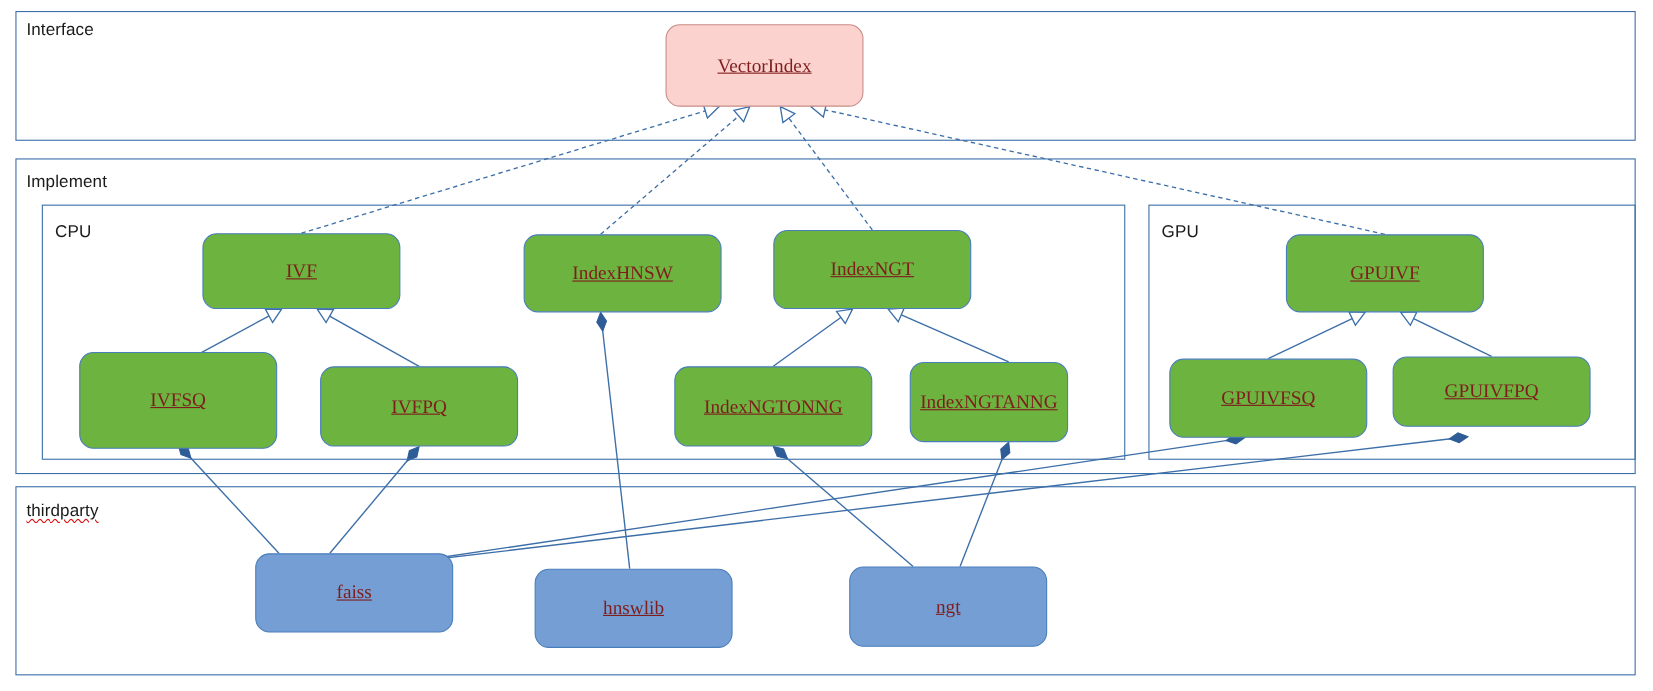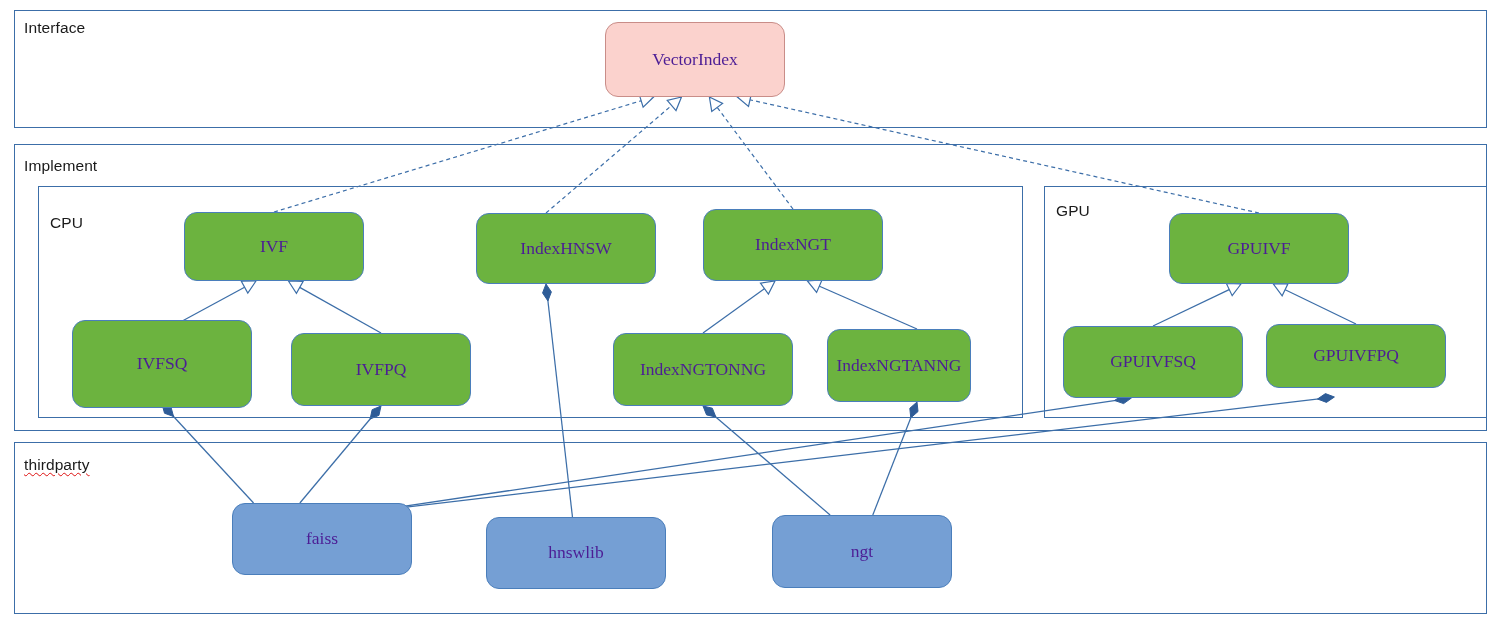--- a/index.html
+++ b/index.html
@@ -36,24 +36,25 @@
 
   
   .node{
     position:absolute;
     box-sizing:border-box;
     border:1.3px solid #4A7EBB;
     border-radius:13px;
     display:flex;align-items:center;justify-content:center;
     font-family:"Liberation Serif", serif;
     font-size:17.5px;
-    color:#4c1d95;
+    color:#7f1d1d;
     text-align:center;
     line-height:1.1;
     user-select:none;
+    text-decoration:underline;
   }
   .node.iface{background:#FBD2CD;border-color:#C98D88;}
   .node.impl {background:#6CB33F;}
   .node.third{background:#759FD4;}
 
   
   #edges{position:absolute;left:0;top:0;width:1503px;height:628px;pointer-events:none;}
   .solid-edge{stroke:#3C6EA8;stroke-width:1.25;fill:none;}
   .dash-edge{stroke:#3C6EA8;stroke-width:1.2;fill:none;stroke-dasharray:4 3.2;}
   .tri-open{fill:#ffffff;stroke:#3C6EA8;stroke-width:1.2;}
@@ -132,21 +133,21 @@
         <line x1="872.7930107526881" y1="515" x2="911.3019569389825" y2="416.56509201051574" class="solid-edge"></line>
         <polygon points="917,402 918.019459121984,411.5261273925244 910.8064749336767,417.8316217505606 909.7870158116925,408.30549435803624" class="diamond"></polygon>
       </g>
     </svg>
   <div id="pkg-layer">
       <div class="pkg" style="left: 14px; top: 10px; width: 1473px; height: 118px;"></div>
       <div class="pkg-label" style="left: 24px; top: 19px;">Interface</div>
       <div class="pkg" style="left: 14px; top: 144px; width: 1473px; height: 287px;"></div>
       <div class="pkg-label" style="left: 24px; top: 157px; text-align: center;">Implement</div>
       <div class="pkg" style="left: 38px; top: 186px; width: 985px; height: 232px;"></div>
-      <div class="pkg-label" style="left: 50px; top: 202px; margin-top: 12px;">CPU</div>
+      <div class="pkg-label" style="left: 50px; top: 202px;">CPU</div>
       <div class="pkg" style="left: 1044px; top: 186px; width: 443px; height: 232px;"></div>
       <div class="pkg-label" style="left: 1056px; top: 202px;">GPU</div>
       <div class="pkg" style="left: 14px; top: 442px; width: 1473px; height: 172px;"></div>
       <div class="pkg-label spell" style="left: 24px; top: 456px;">thirdparty</div>
     </div>
   <div id="node-layer">
       <div class="node iface" style="left: 605px; top: 22px; width: 180px; height: 75px;">
         <span>VectorIndex</span>
       </div>
       <div class="node impl" style="left: 184px; top: 212px; width: 180px; height: 69px;">

